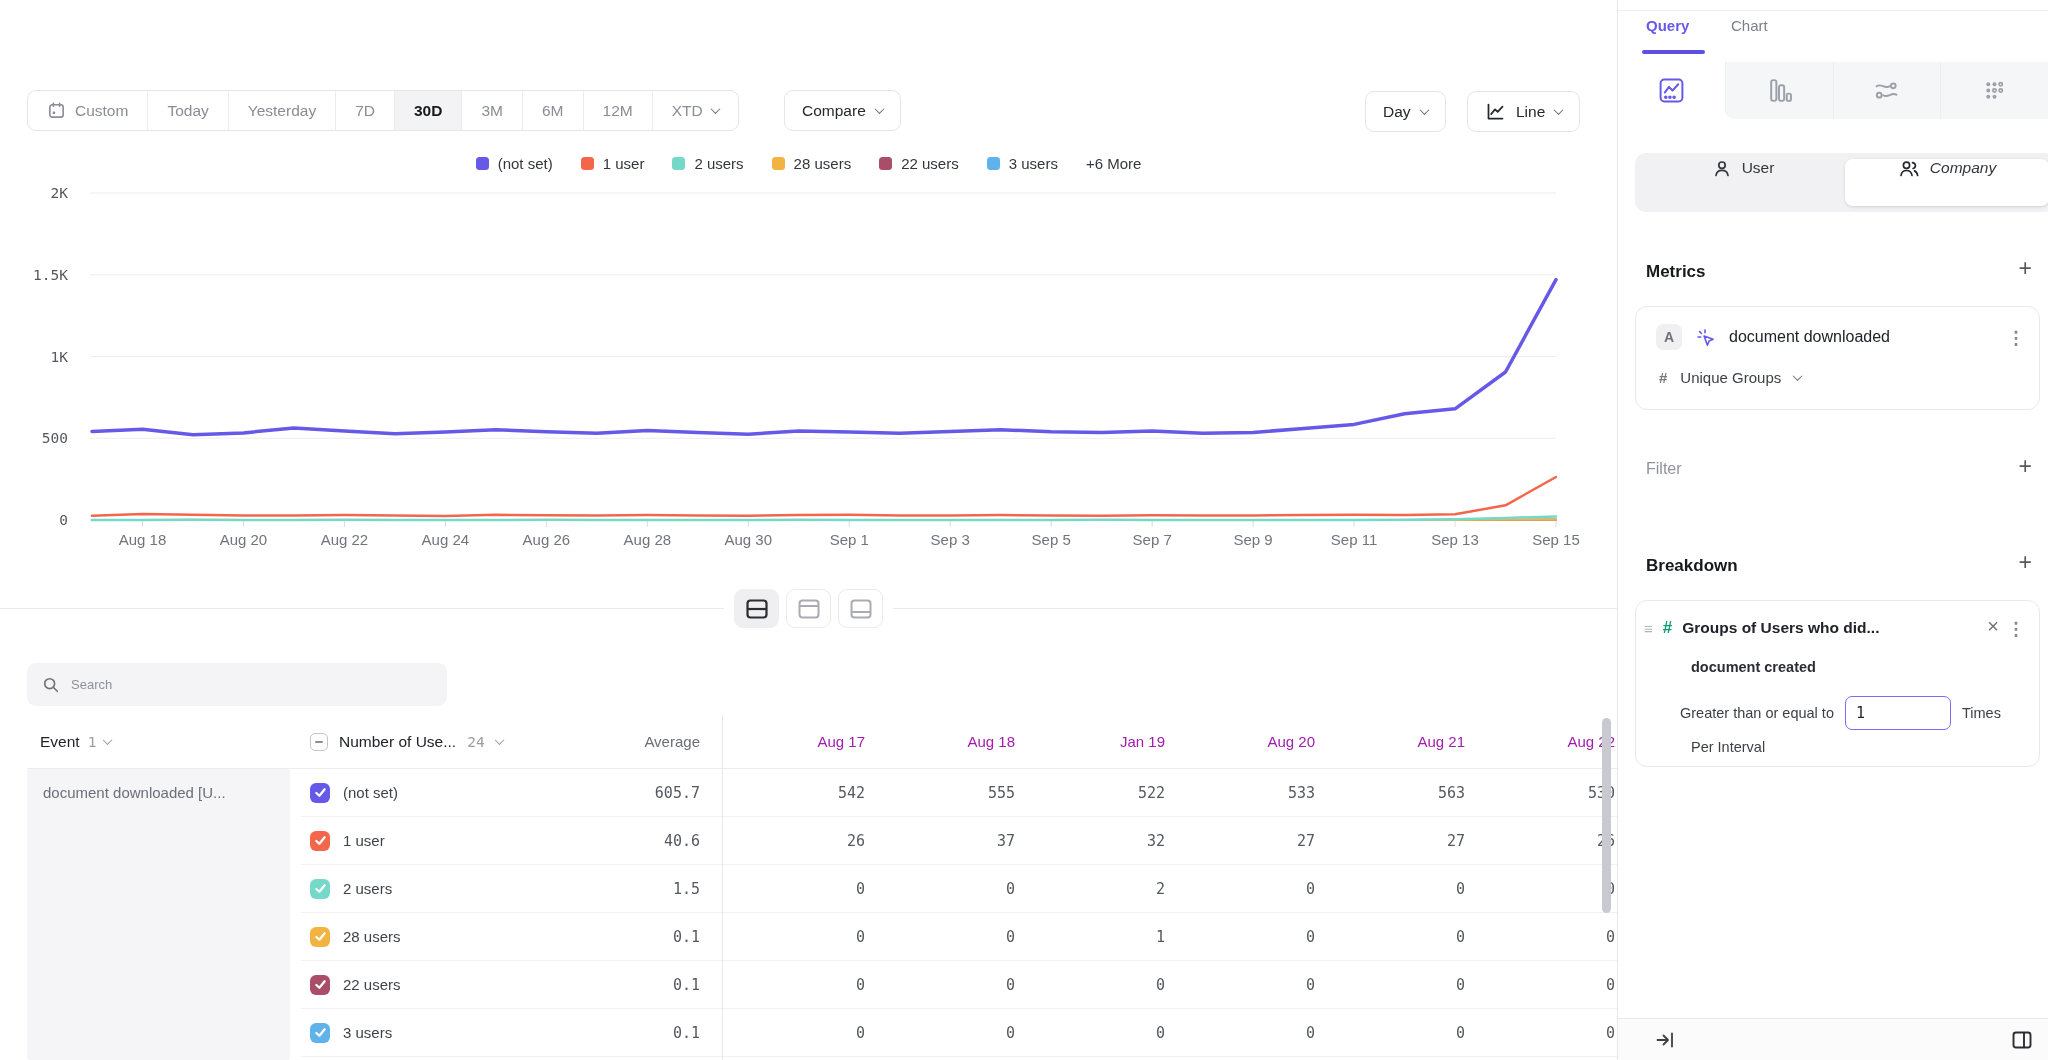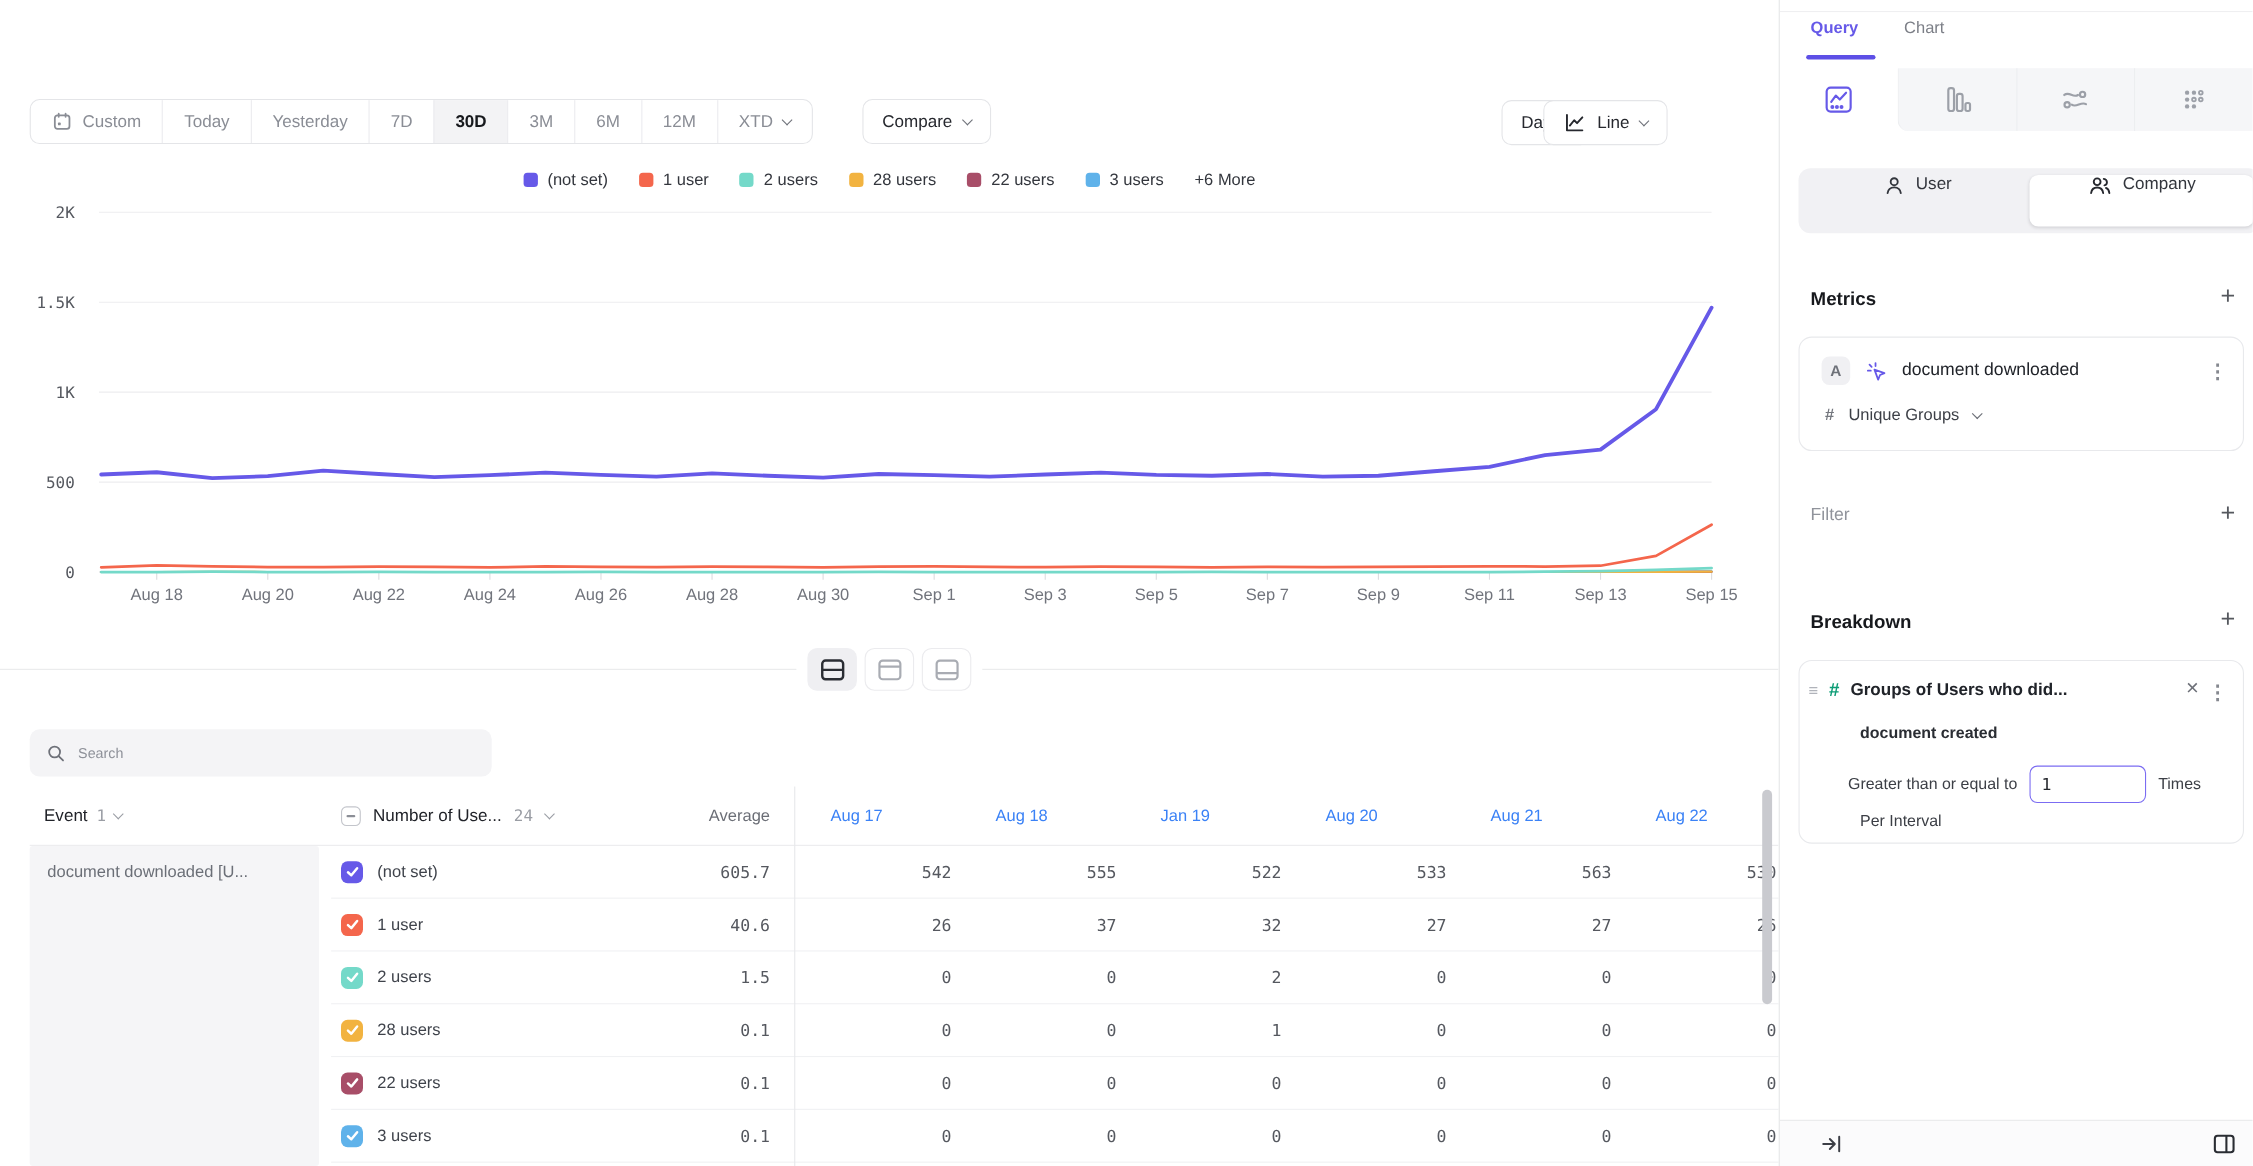--- a/index.html
+++ b/index.html
@@ -49,21 +49,21 @@
   #search-box input::placeholder { color:#8e9199; }
 
   
   .th-text { font-size:15.5px; color:#212329; font-weight:400; }
   .th-count { font-size:14.5px; color:#9a9da4; }
   #event-header { position:absolute; left:40px; top:715px; height:53px; display:flex; align-items:center; gap:8px; }
   #series-header { position:absolute; left:310px; top:715px; height:53px; display:flex; align-items:center; gap:11px; }
   #avg-header { position:absolute; left:560px; top:715px; width:140px; height:53px; line-height:53px;
     text-align:right; font-size:15px; color:#6b6e76; }
   #date-headers { position:absolute; left:755px; top:715px; height:53px; display:flex; }
-  .date-h { width:150px; line-height:53px; text-align:left; padding-right:40px; font-size:15px; color:#3b82f6; }
+  .date-h { width:150px; line-height:53px; text-align:right; padding-right:40px; font-size:15px; color:#a21caf; }
   #header-rule { position:absolute; left:27px; top:768px; width:1590px; height:1px; background:#ebecee; }
   #col-divider { position:absolute; left:722px; top:715px; bottom:0; width:1px; background:#e7e8ea; }
 
   #event-cell { position:absolute; left:27px; top:769px; width:263px; bottom:0; background:#f5f5f7;
     border-radius:3px; padding:15px 16px; font-size:15px; color:#6b6f77; white-space:nowrap; overflow:hidden; }
 
   #rows { position:absolute; left:301px; top:769px; width:1360px; }
   .row { display:flex; height:48px; align-items:center; border-bottom:1px solid #f0f1f3; padding-left:9px; }
   .cell-series { width:250px; display:flex; align-items:center; gap:13px; }
   .cbx { width:20px; height:20px; border-radius:6px; display:flex; align-items:center; justify-content:center; }
@@ -90,21 +90,21 @@
   .ct-cell { flex:1; display:flex; align-items:center; justify-content:center; background:#f5f6f8;
     border-left:1px solid #eceef0; color:#9ca0a8; }
   .ct-cell:first-child { border-left:none; }
   .ct-cell.sel { background:#fff; color:#6659e8; border-bottom-left-radius:0; }
   .ct-cell.r1 { border-bottom-left-radius:10px; }
 
   #seg { position:absolute; left:17px; top:153px; width:420px; height:59px; background:#f1f1f4;
     border-radius:11px; padding:6px; display:flex; }
   .seg-opt { flex:1; display:flex; justify-content:center; gap:10px;
     font-size:15.5px; color:#33363d; border-radius:8px; }
-  .seg-opt.sel { background:#fff; font-weight:500; box-shadow:0 1px 3px rgba(20,20,30,.14); }
+  .seg-opt.sel { background:#fff; font-weight:500; box-shadow:0 1px 3px rgba(20,20,30,.14);font-style:italic; }
 
   .sec-title { position:absolute; left:28px; font-size:17px; font-weight:700; color:#17191d; }
   .sec-title.muted { font-weight:500; color:#90939b; font-size:16px; }
   .plus { position:absolute; right:16px; font-size:23px; font-weight:400; color:#55585e; line-height:1; }
 
   .card { position:absolute; left:17px; width:405px; background:#fff; border:1px solid #e8e9ec; border-radius:12px; }
   #metric-card { top:306px; height:104px; }
   .card-row1 { position:absolute; left:20px; top:17px; display:flex; align-items:center; gap:13px; }
   .abadge { width:26px; height:26px; border-radius:7px; background:#f0f0f3; color:#6e7179;
     font-size:14px; font-weight:700; display:flex; align-items:center; justify-content:center; }
@@ -183,21 +183,21 @@
     <button class="btn" style="left:784px; top:90px;">
       <span>Compare</span>
       <i class="chev"></i>
     </button>
 
     <button class="btn" style="left:1350px; top:91px;margin-left:15px;">
       <span>Day</span>
       <i class="chev"></i>
     </button>
 
-    <button class="btn" style="left:1403px; top:91px;">
+    <button class="btn" style="left:1467px; top:91px;">
       <span style="display:flex;">
         <svg width="21" height="21" viewBox="0 0 24 24" fill="none" stroke="#26282e" stroke-width="2" stroke-linecap="round" stroke-linejoin="round">
           <path d="M4 4 V20 H20"></path>
             <polyline points="7,15 11.5,9.5 14.5,12.5 20,6.5"></polyline>
         </svg>
       </span>
       <span>Line</span>
       <i class="chev"></i>
     </button>
 

